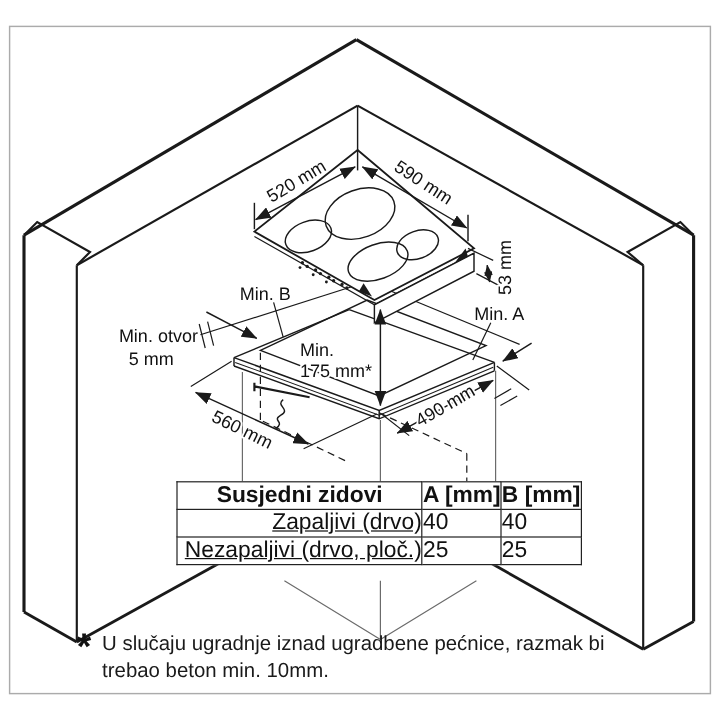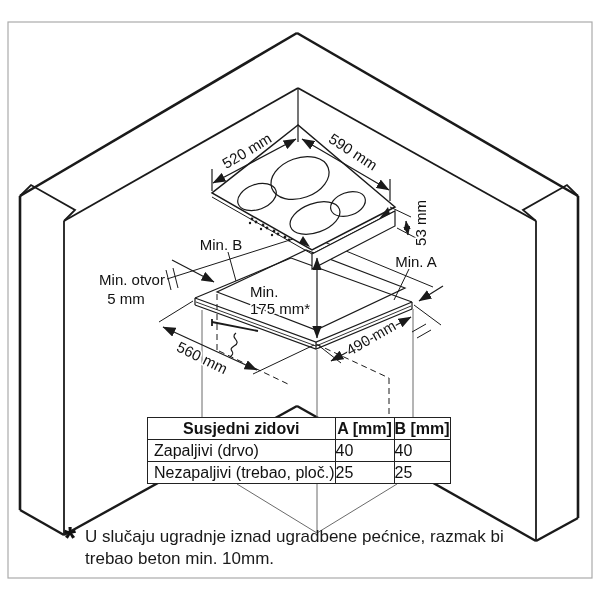--- a/index.html
+++ b/index.html
@@ -2,26 +2,26 @@
 <html><head>
 <meta charset="utf-8">
 <style>
   html,body{margin:0;padding:0;background:#fff;}
   #stage{position:relative;width:600px;height:600px;background:#ffffff;
          font-family:"Liberation Sans",sans-serif;overflow:hidden;}
   #diagram-svg{position:absolute;left:0;top:0;}
   svg text{fill:#111;font-family:"Liberation Sans",sans-serif;font-size:15px;
            paint-order:stroke;stroke:#ffffff;stroke-width:3px;}
   
-  #wall-table{position:absolute;left:147px;top:417px;border-collapse:collapse;
-              table-layout:fixed;background:#fff;font-size:16px;color:#111;}
+  #wall-table{position:absolute;left:147px;top:401px;border-collapse:collapse;
+              table-layout:fixed;background:#fff;font-size:19px;color:#111;}
   #wall-table td,#wall-table th{border:1px solid #222;height:21px;padding:0;
               white-space:nowrap;overflow:hidden;background:#fff;}
   #wall-table th{font-weight:bold;text-align:center;}
-  #wall-table td.lbl{text-align:left;padding-left:6px;}
+  #wall-table td.lbl{text-align:right;padding-left:6px;text-decoration:underline;}
   #wall-table td.num{}
   .c1{width:174px;} .c2{width:59px;} .c3{width:54px;}
   
   #footnote{position:absolute;left:64px;top:526px;display:flex;align-items:flex-start;}
   #footnote-marker{font-size:31px;font-weight:bold;line-height:26px;color:#111;}
   #footnote-text{margin-left:9px;font-size:17px;line-height:21.5px;color:#1a1a1a;
                  white-space:nowrap;}
 </style>
 </head>
 <body>
@@ -182,21 +182,21 @@
     <th>Susjedni zidovi</th>
     <th>A [mm]</th>
     <th>B [mm]</th>
   </tr>
   <tr>
     <td class="lbl">Zapaljivi (drvo)</td>
     <td class="num">40</td>
     <td class="num">40</td>
   </tr>
   <tr>
-    <td class="lbl">Nezapaljivi (trebao, ploč.)</td>
+    <td class="lbl">Nezapaljivi (drvo, ploč.)</td>
     <td class="num">25</td>
     <td class="num">25</td>
   </tr>
 </tbody>
     </table>
 
 <div id="footnote">
   <span id="footnote-marker">*</span>
   <div id="footnote-text">
     <div>U slučaju ugradnje iznad ugradbene pećnice, razmak bi</div>

